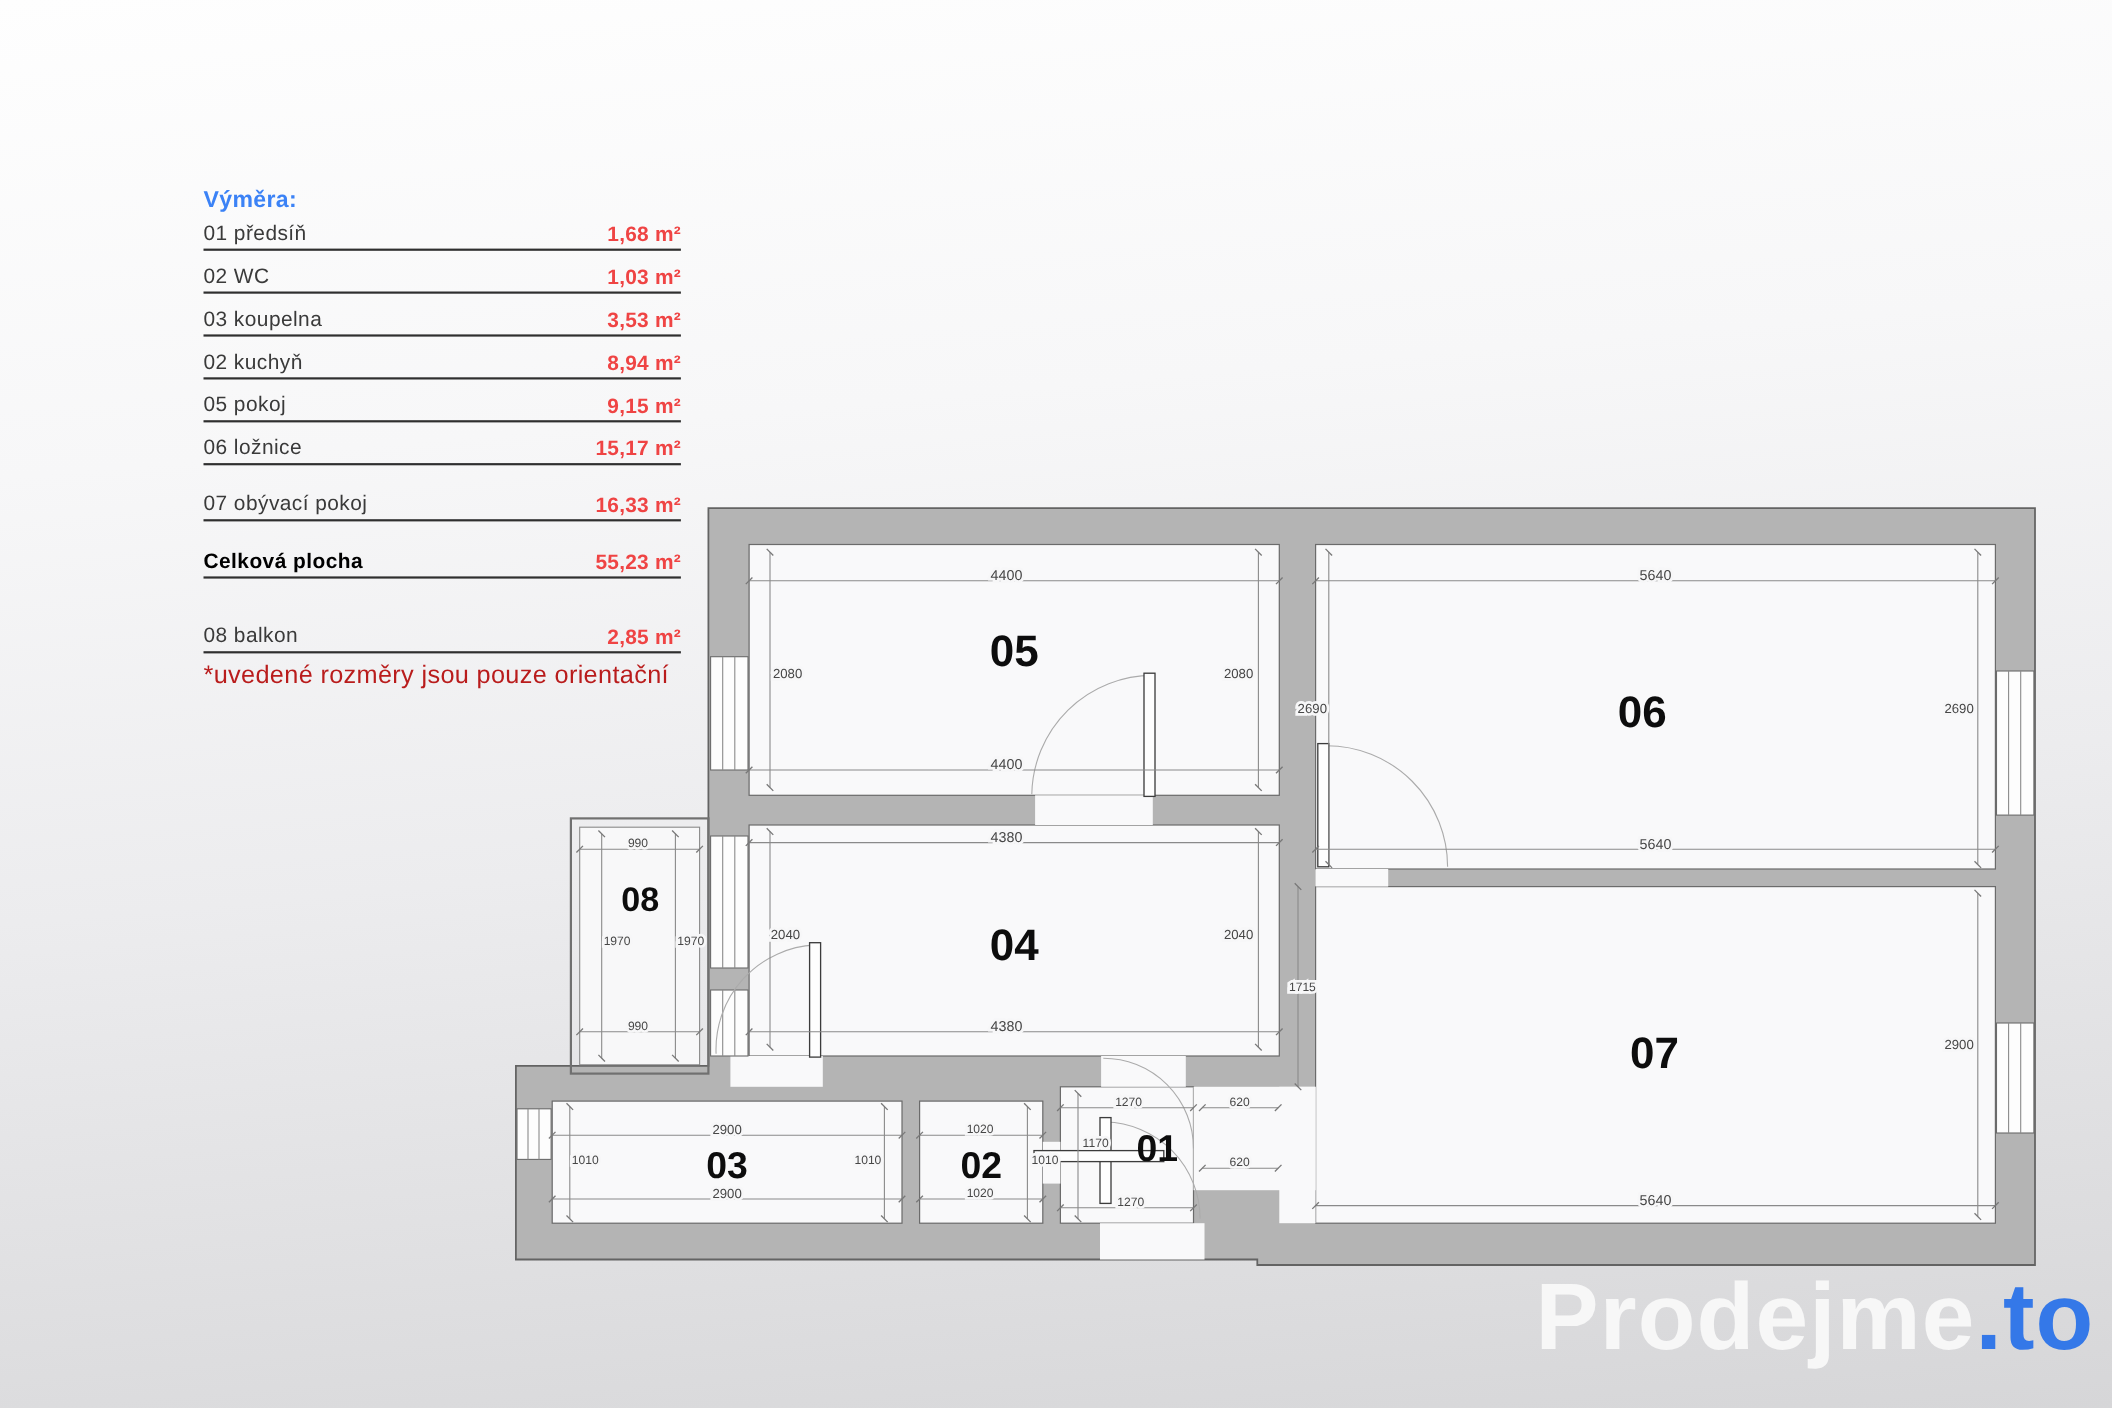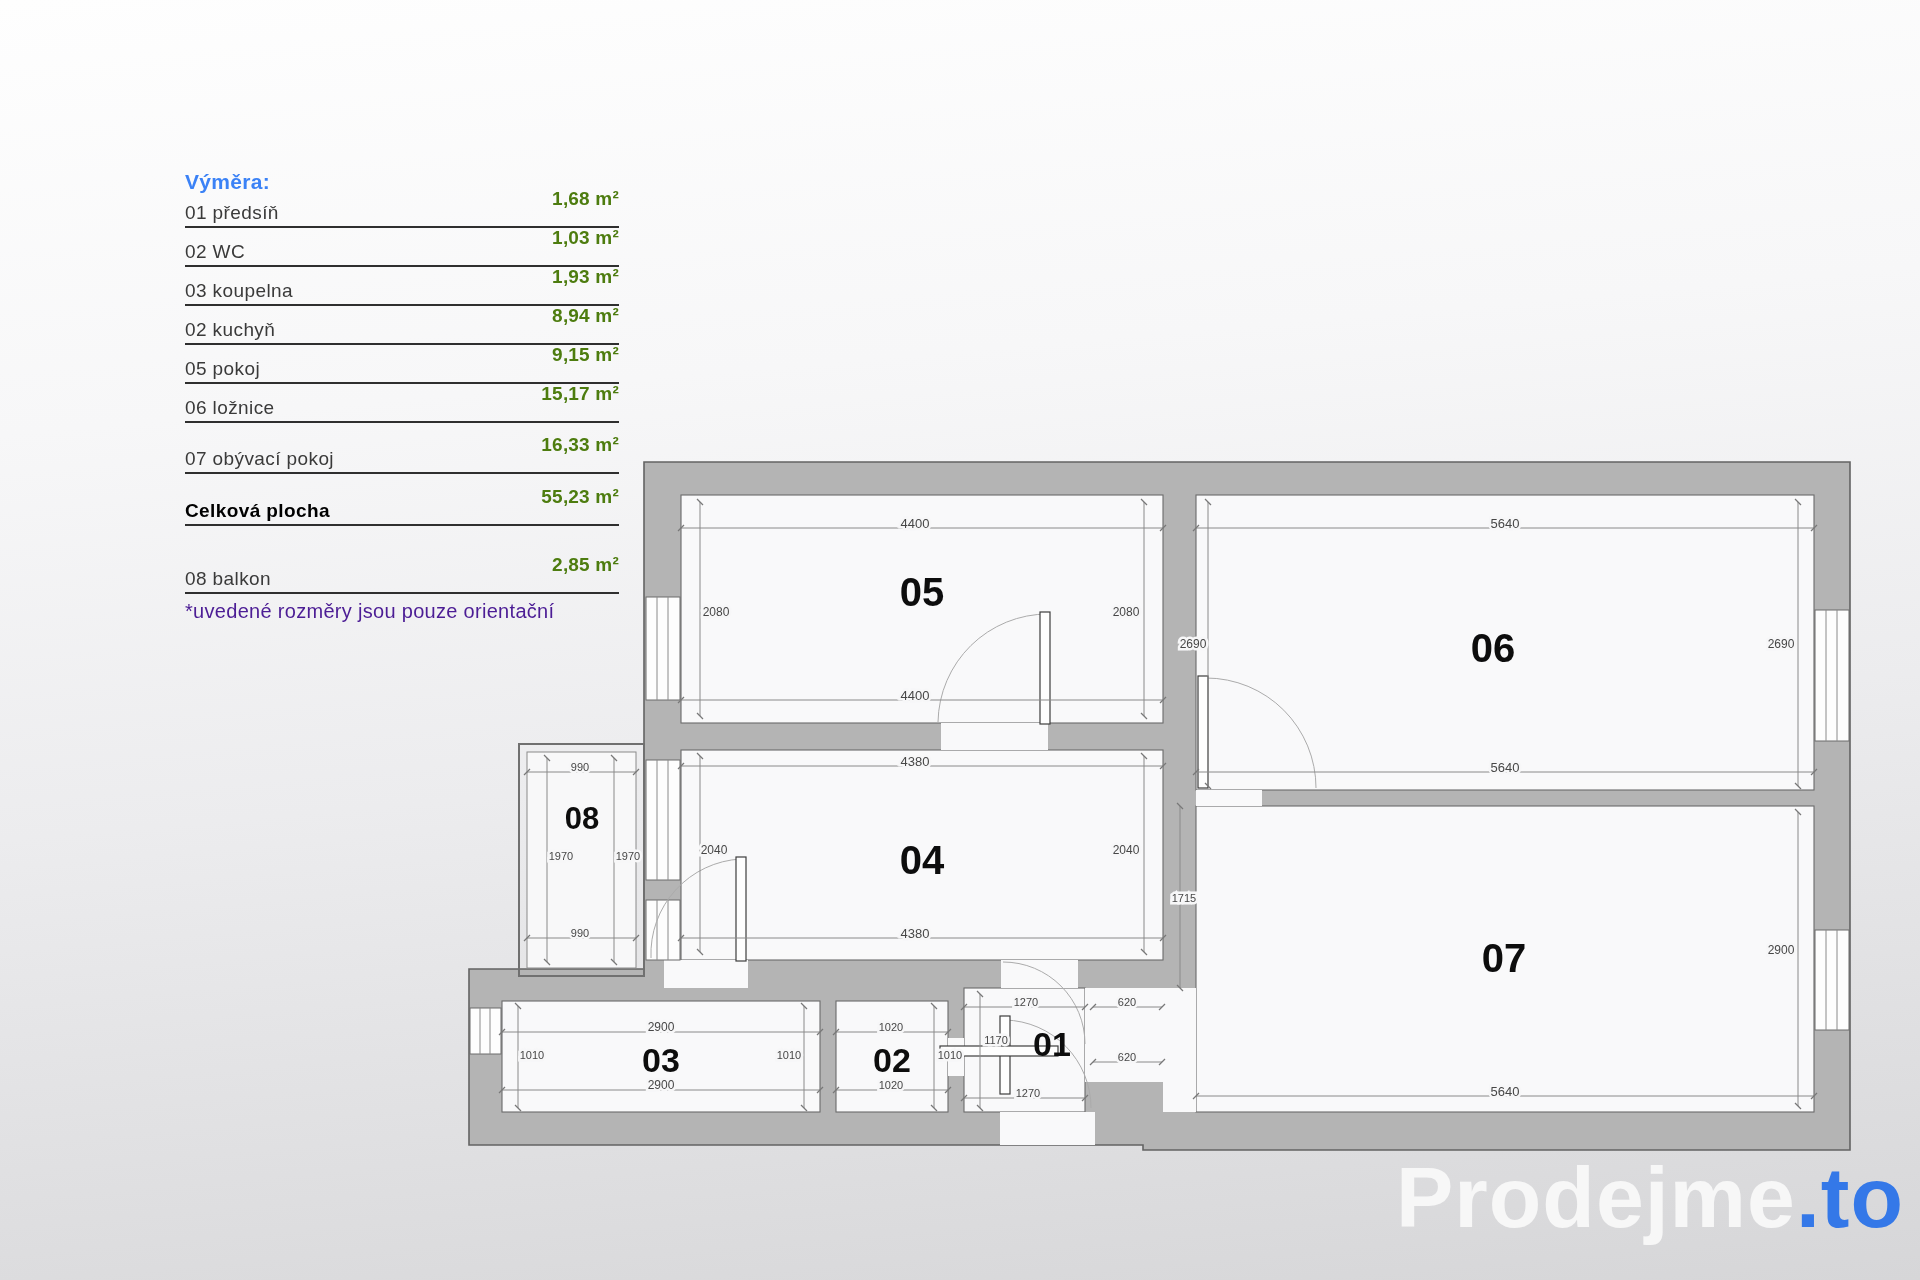--- a/index.html
+++ b/index.html
@@ -7,23 +7,23 @@
     width:1920px;height:1280px;position:relative;overflow:hidden;
     font-family:"Liberation Sans","DejaVu Sans",sans-serif;
     background:linear-gradient(175deg,#fefefe 0%,#f7f7f8 30%,#ececee 58%,#d6d6d8 100%);
   }
   
   .legend{position:absolute;left:185px;top:170px;width:434px;}
   .legend-title{font-size:21px;font-weight:bold;color:#3b82f6;letter-spacing:.3px;margin:0 0 4px 0;}
   .legend-row{position:absolute;left:0;width:434px;height:30px;
     border-bottom:2px solid #2f2f2f;display:flex;justify-content:space-between;align-items:flex-end;}
   .legend-row .lab{font-size:19px;color:#3a3a3a;letter-spacing:.4px;padding-bottom:2px;}
-  .legend-row .val{font-size:19px;color:#4d7c0f;font-weight:bold;letter-spacing:.2px;padding-bottom:16px;}
+  .legend-row .val{font-size:19px;color:#ef4444;font-weight:bold;letter-spacing:.2px;padding-bottom:1px;}
   .legend-row.total .lab{font-weight:bold;color:#000000;}
-  .legend-note{position:absolute;left:0;top:430px;font-size:20px;color:#4c1d95;letter-spacing:.3px;}
+  .legend-note{position:absolute;left:0;top:430px;font-size:23px;color:#b91c1c;letter-spacing:.3px;}
   
   #plan-svg{position:absolute;left:0;top:0;}
   .wallbase{fill:#b4b4b4;stroke:#636363;stroke-width:1.6;}
   .room{fill:#f9f9fa;stroke:#6b6b6b;stroke-width:1.1;}
   .opening{fill:#f9f9fa;stroke:none;}
   .win{fill:#fdfdfd;stroke:#6b6b6b;stroke-width:1;}
   .mull{stroke:#8a8a8a;stroke-width:1;}
   .leaf{fill:#fefefe;stroke:#3c3c3c;stroke-width:1.2;}
   .arc{fill:none;stroke:#ababab;stroke-width:1;}
   .balc-out{fill:none;stroke:#707070;stroke-width:2;}
@@ -42,21 +42,21 @@
   <div class="legend-row" style="top:26px">
     <span class="lab">01 předsíň</span>
     <span class="val">1,68 m²</span>
   </div>
   <div class="legend-row" style="top:65px">
     <span class="lab">02 WC</span>
     <span class="val">1,03 m²</span>
   </div>
   <div class="legend-row" style="top:104px">
     <span class="lab">03 koupelna</span>
-    <span class="val">1,93 m²</span>
+    <span class="val">3,53 m²</span>
   </div>
   <div class="legend-row" style="top:143px">
     <span class="lab">02 kuchyň</span>
     <span class="val">8,94 m²</span>
   </div>
   <div class="legend-row" style="top:182px">
     <span class="lab">05 pokoj</span>
     <span class="val">9,15 m²</span>
   </div>
   <div class="legend-row" style="top:221px">

